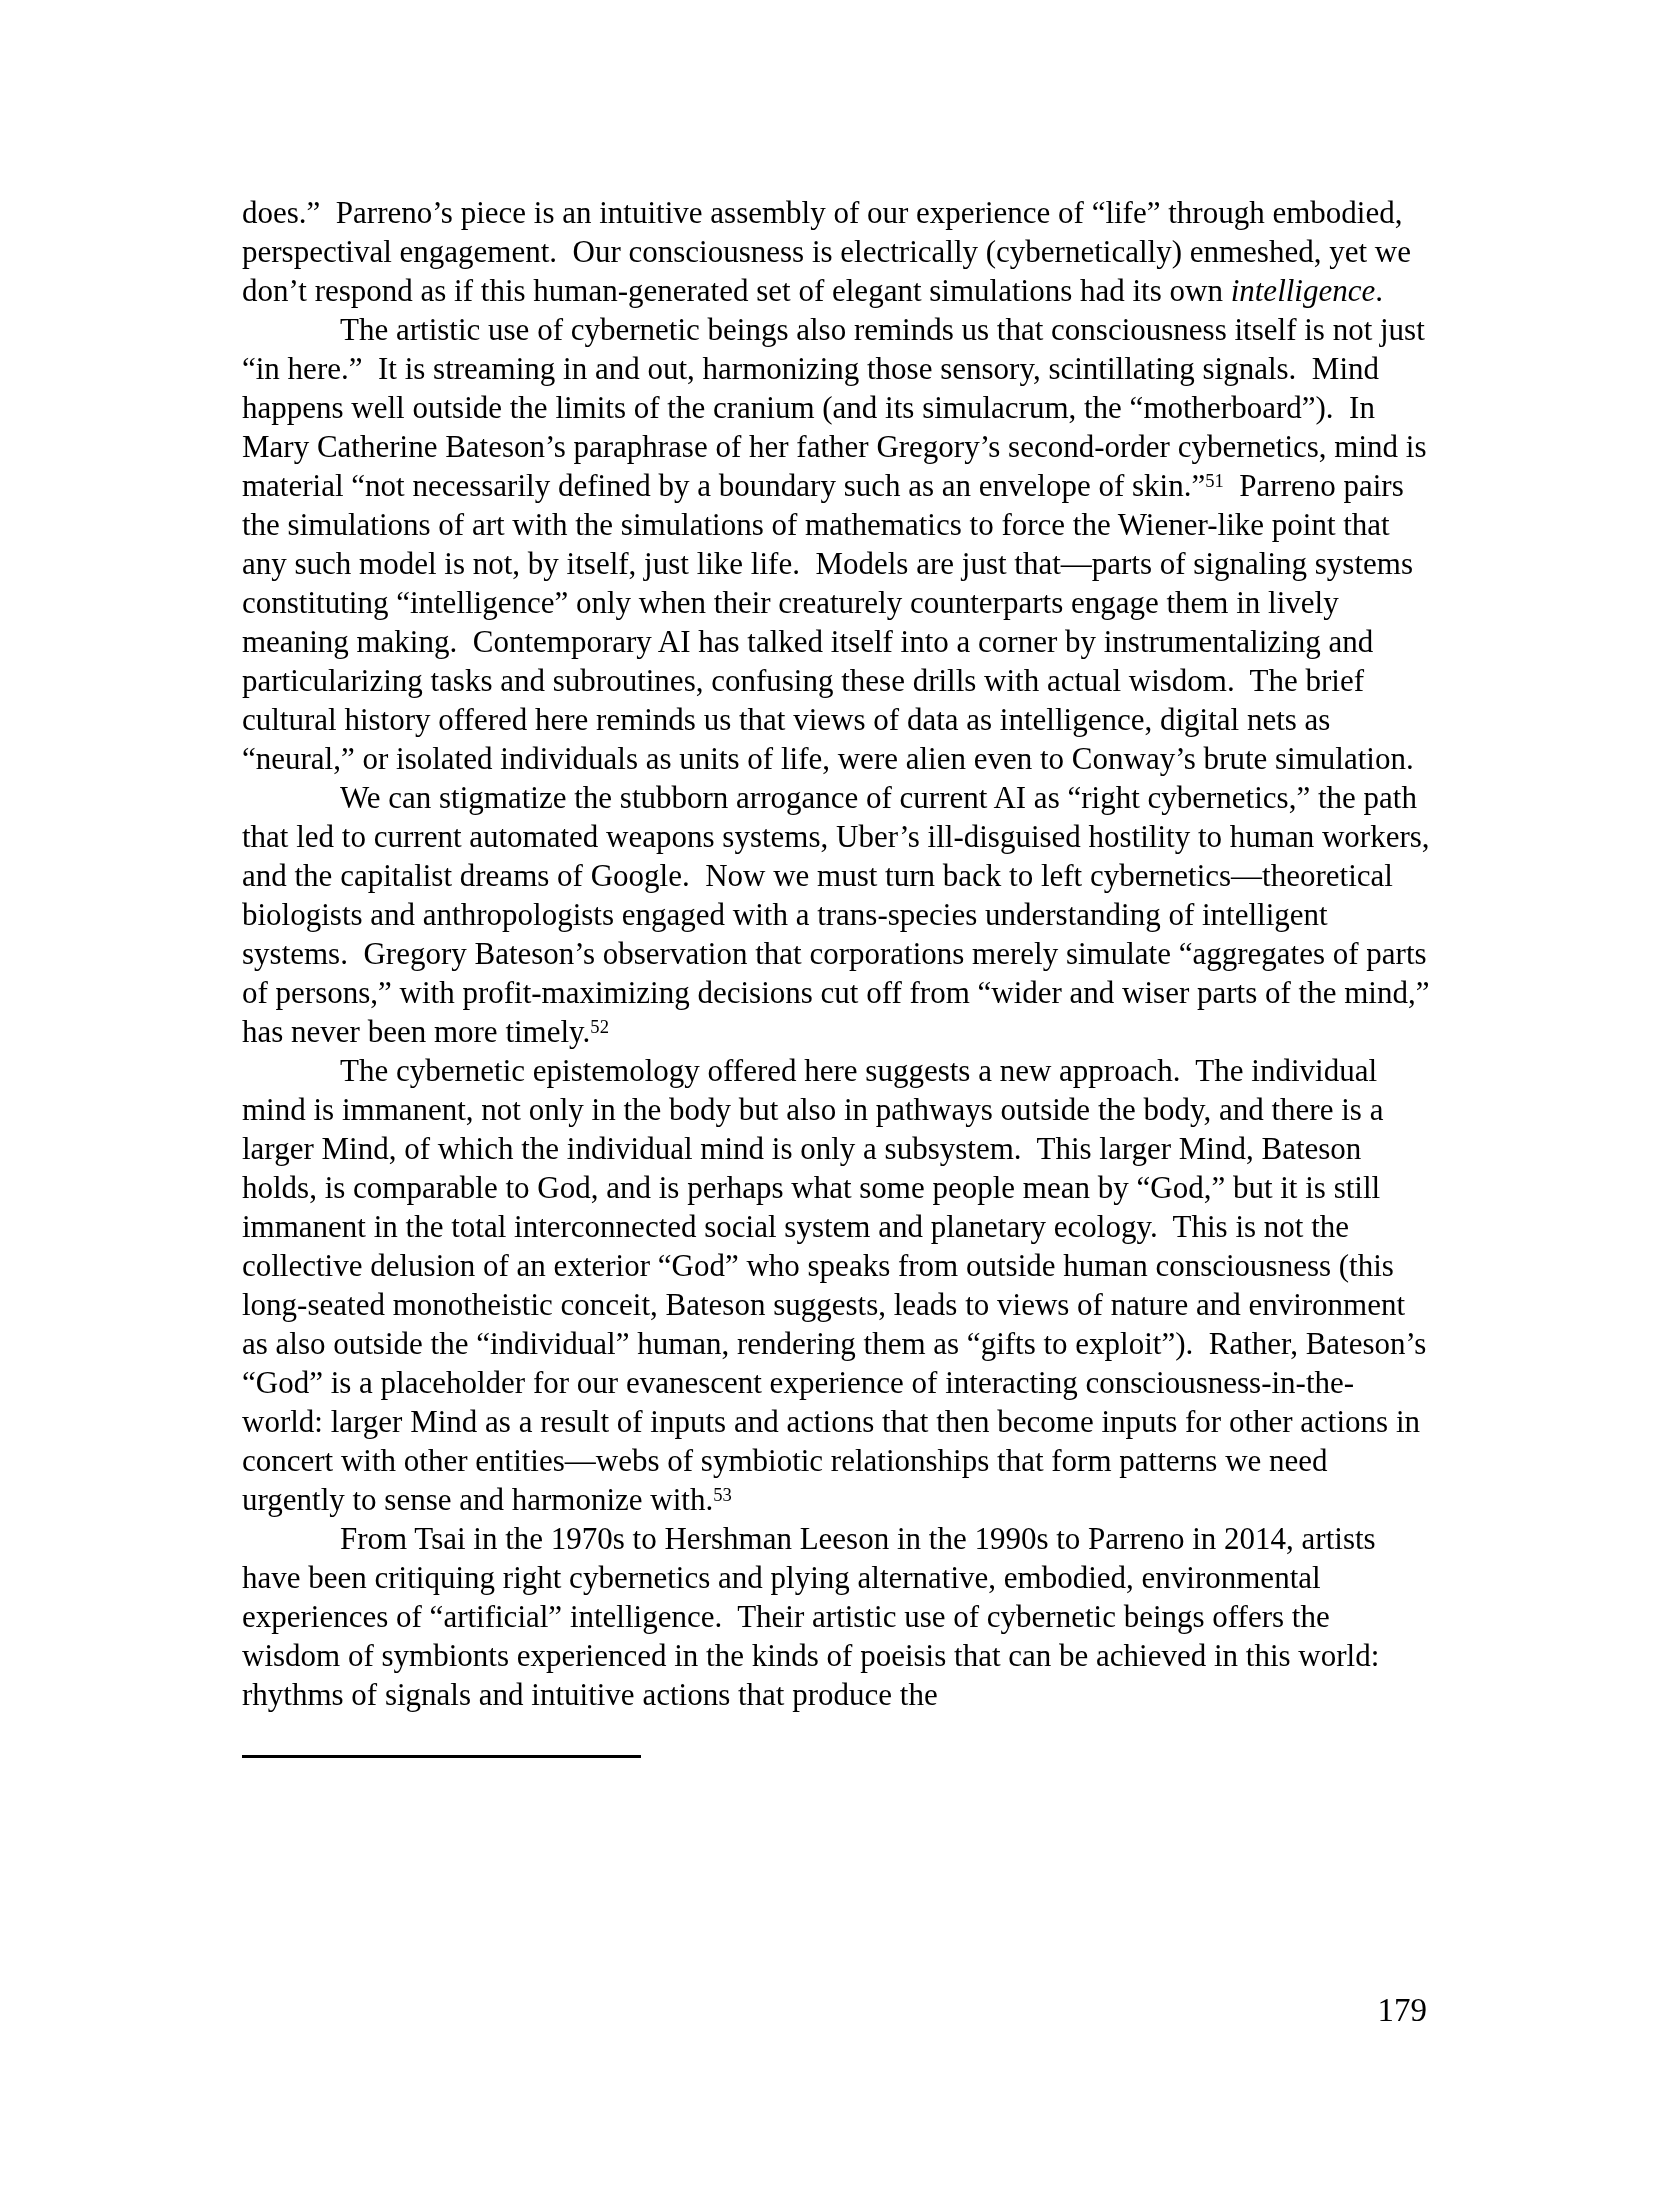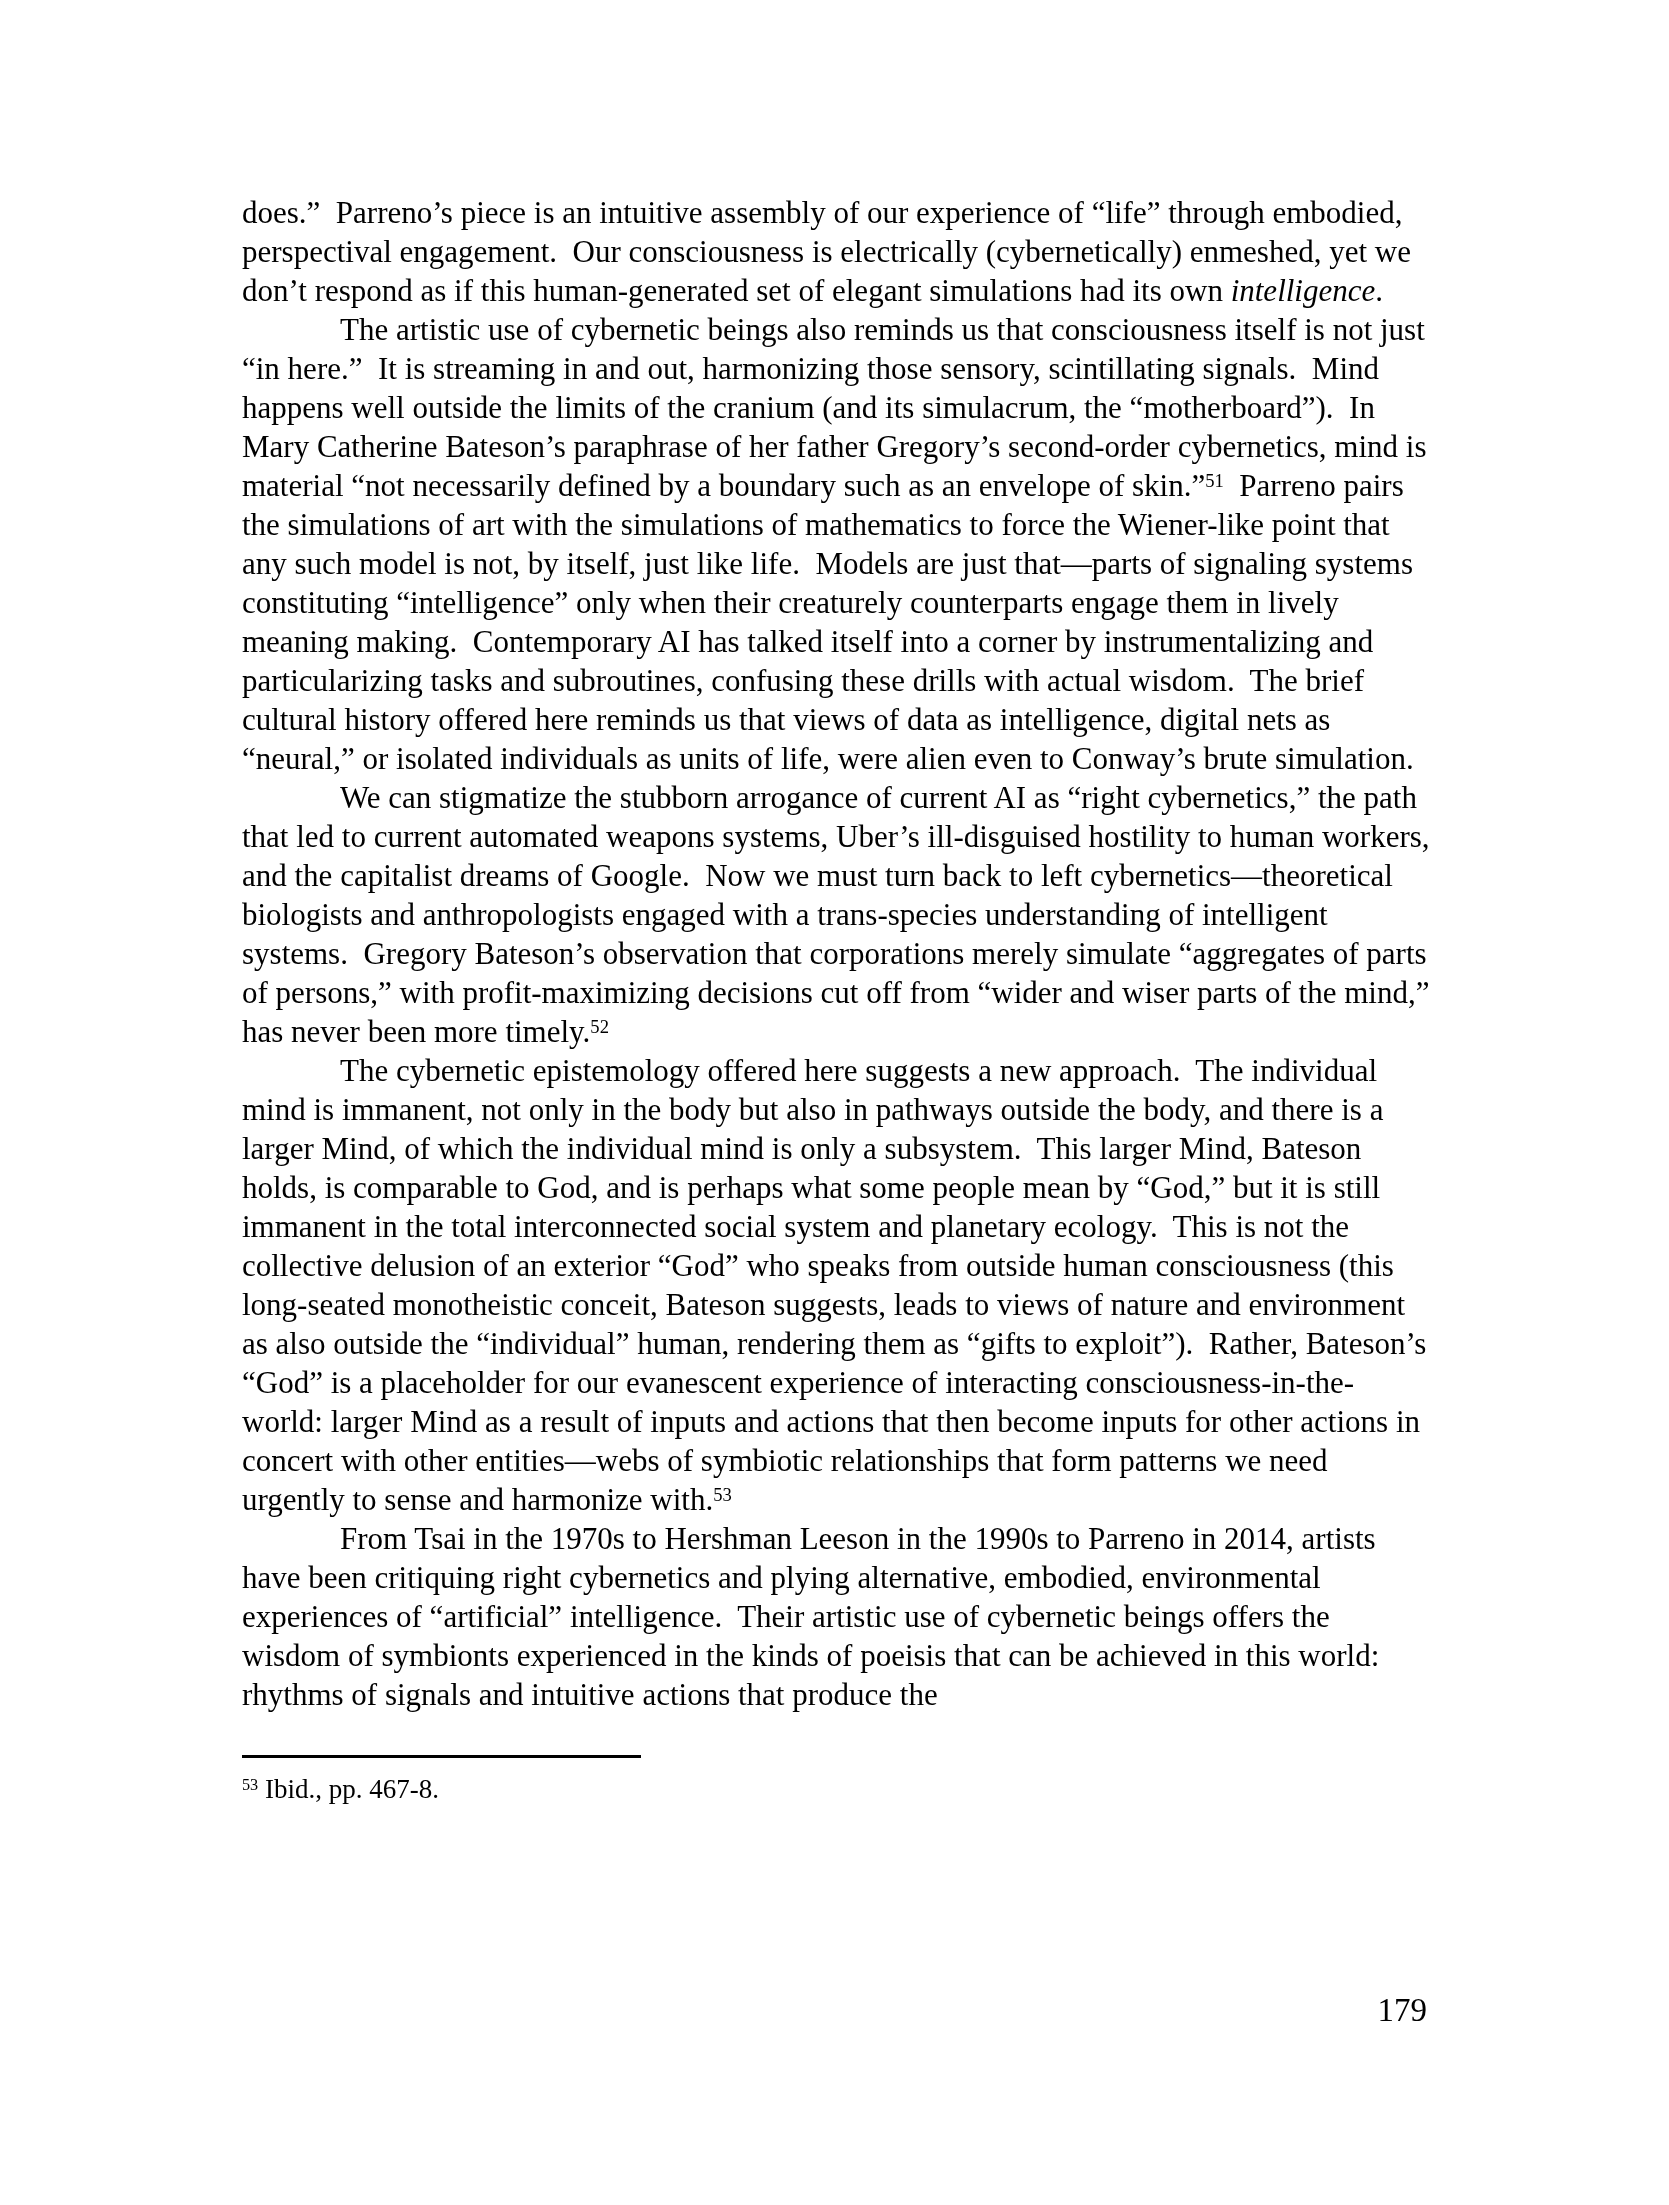--- a/index.html
+++ b/index.html
@@ -84,21 +84,20 @@
         <p class="para"><span class="run">does.”  Parreno’s piece is an intuitive assembly of our experience of “life” through embodied, perspectival engagement.  Our consciousness is electrically (cybernetically) enmeshed, yet we don’t respond as if this human-generated set of elegant simulations had its own </span><span class="run italic">intelligence</span><span class="run">.</span></p>
         <p class="para indent"><span class="run">The artistic use of cybernetic beings also reminds us that consciousness itself is not just “in here.”  It is streaming in and out, harmonizing those sensory, scintillating signals.  Mind happens well outside the limits of the cranium (and its simulacrum, the “motherboard”).  In Mary Catherine Bateson’s paraphrase of her father Gregory’s second-order cybernetics, mind is material “not necessarily defined by a boundary such as an envelope of skin.”</span><sup class="fnref">51</sup><span class="run">  Parreno pairs the simulations of art with the simulations of mathematics to force the Wiener-like point that any such model is not, by itself, just like life.  Models are just that—parts of signaling systems constituting “intelligence” only when their creaturely counterparts engage them in lively meaning making.  Contemporary AI has talked itself into a corner by instrumentalizing and particularizing tasks and subroutines, confusing these drills with actual wisdom.  The brief cultural history offered here reminds us that views of data as intelligence, digital nets as “neural,” or isolated individuals as units of life, were alien even to Conway’s brute simulation.</span></p>
         <p class="para indent"><span class="run">We can stigmatize the stubborn arrogance of current AI as “right cybernetics,” the path that led to current automated weapons systems, Uber’s ill-disguised hostility to human workers, and the capitalist dreams of Google.  Now we must turn back to left cybernetics—theoretical biologists and anthropologists engaged with a trans-species understanding of intelligent systems.  Gregory Bateson’s observation that corporations merely simulate “aggregates of parts of persons,” with profit-maximizing decisions cut off from “wider and wiser parts of the mind,” has never been more timely.</span><sup class="fnref">52</sup></p>
         <p class="para indent"><span class="run">The cybernetic epistemology offered here suggests a new approach.  The individual mind is immanent, not only in the body but also in pathways outside the body, and there is a larger Mind, of which the individual mind is only a subsystem.  This larger Mind, Bateson holds, is comparable to God, and is perhaps what some people mean by “God,” but it is still immanent in the total interconnected social system and planetary ecology.  This is not the collective delusion of an exterior “God” who speaks from outside human consciousness (this long-seated monotheistic conceit, Bateson suggests, leads to views of nature and environment as also outside the “individual” human, rendering them as “gifts to exploit”).  Rather, Bateson’s “God” is a placeholder for our evanescent experience of interacting consciousness-in-the-world: larger Mind as a result of inputs and actions that then become inputs for other actions in concert with other entities—webs of symbiotic relationships that form patterns we need urgently to sense and harmonize with.</span><sup class="fnref">53</sup></p>
         <p class="para indent"><span class="run">From Tsai in the 1970s to Hershman Leeson in the 1990s to Parreno in 2014, artists have been critiquing right cybernetics and plying alternative, embodied, environmental experiences of “artificial” intelligence.  Their artistic use of cybernetic beings offers the wisdom of symbionts experienced in the kinds of poeisis that can be achieved in this world: rhythms of signals and intuitive actions that produce the</span></p>
       </div>
 
     <div class="footnotes">
       <div class="fn-rule"></div>
       <div id="footnotes-list">
-          <p class="fn"><sup class="fnref">53</sup><span class="run"> Ibid., pp. 467-8.</span></p>
         </div>
     </div>
   </div>
 
   <div class="page-number">179</div>
 
 
 </div>
 
 

